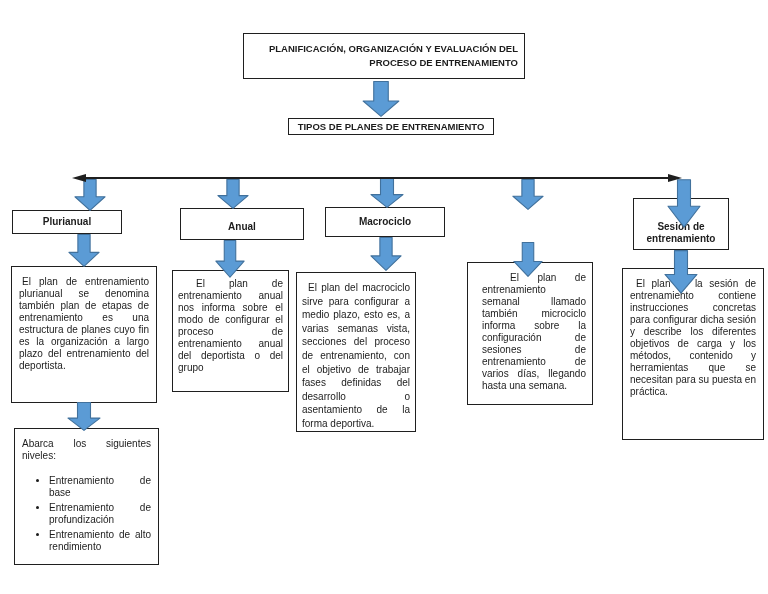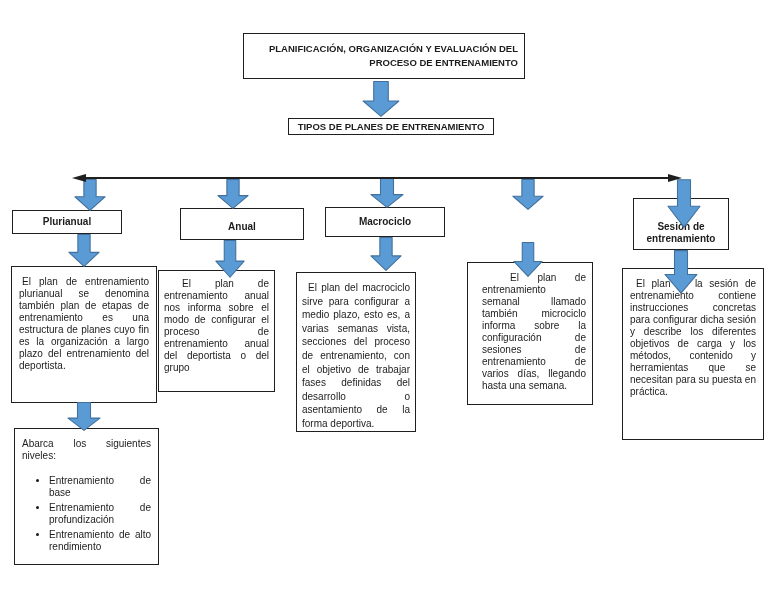--- a/index.html
+++ b/index.html
@@ -106,21 +106,21 @@
   <svg class="barrow" style="left:513px;top:242px;width:30px;height:35px;" viewBox="0 0 34 36" preserveAspectRatio="none">
       <polygon points="10.5,0.5 23.5,0.5 23.5,20 33,20 17,35.3 1,20 10.5,20"></polygon>
     </svg>
   <svg class="barrow" style="left:664px;top:250px;width:34px;height:44px;" viewBox="0 0 34 36" preserveAspectRatio="none">
       <polygon points="10.5,0.5 23.5,0.5 23.5,20 33,20 17,35.3 1,20 10.5,20"></polygon>
     </svg>
 
   <div class="nbox desc-box" style="left:11px;top:266px;width:146px;height:137px;padding:9px 7px;">
     <p style="text-indent:3px;">El plan de entrenamiento plurianual se denomina también plan de etapas de entrenamiento es una estructura de planes cuyo fin es la organización a largo plazo del entrenamiento del deportista.</p>
   </div>
-  <div class="nbox desc-box" style="left:158px;top:270px;width:117px;height:122px;padding:7px 5px;">
+  <div class="nbox desc-box" style="left:172px;top:270px;width:117px;height:122px;padding:7px 5px;">
     <p style="text-indent:18px;">El plan de entrenamiento anual nos informa sobre el modo de configurar el proceso de entrenamiento anual del deportista o del grupo</p>
   </div>
   <div class="nbox desc-box" style="left:296px;top:272px;width:120px;height:160px;padding:8px 5px;line-height:13.6px;">
     <p style="text-indent:6px;">El plan del macrociclo sirve para configurar a medio plazo, esto es, a varias semanas vista, secciones del proceso de entrenamiento, con el objetivo de trabajar fases definidas del desarrollo o asentamiento de la forma deportiva.</p>
   </div>
   <div class="nbox desc-box" style="left:467px;top:262px;width:126px;height:143px;padding:9px 6px;">
     <p style="text-indent:28px;margin-left:8px;">El plan de entrenamiento semanal llamado también microciclo informa sobre la configuración de sesiones de entrenamiento de varios días, llegando hasta una semana.</p>
   </div>
   <div class="nbox desc-box" style="left:622px;top:268px;width:142px;height:172px;padding:9px 7px;">
     <p style="text-indent:6px;">El plan de la sesión de entrenamiento contiene instrucciones concretas para configurar dicha sesión y describe los diferentes objetivos de carga y los métodos, contenido y herramientas que se necesitan para su puesta en práctica.</p>

